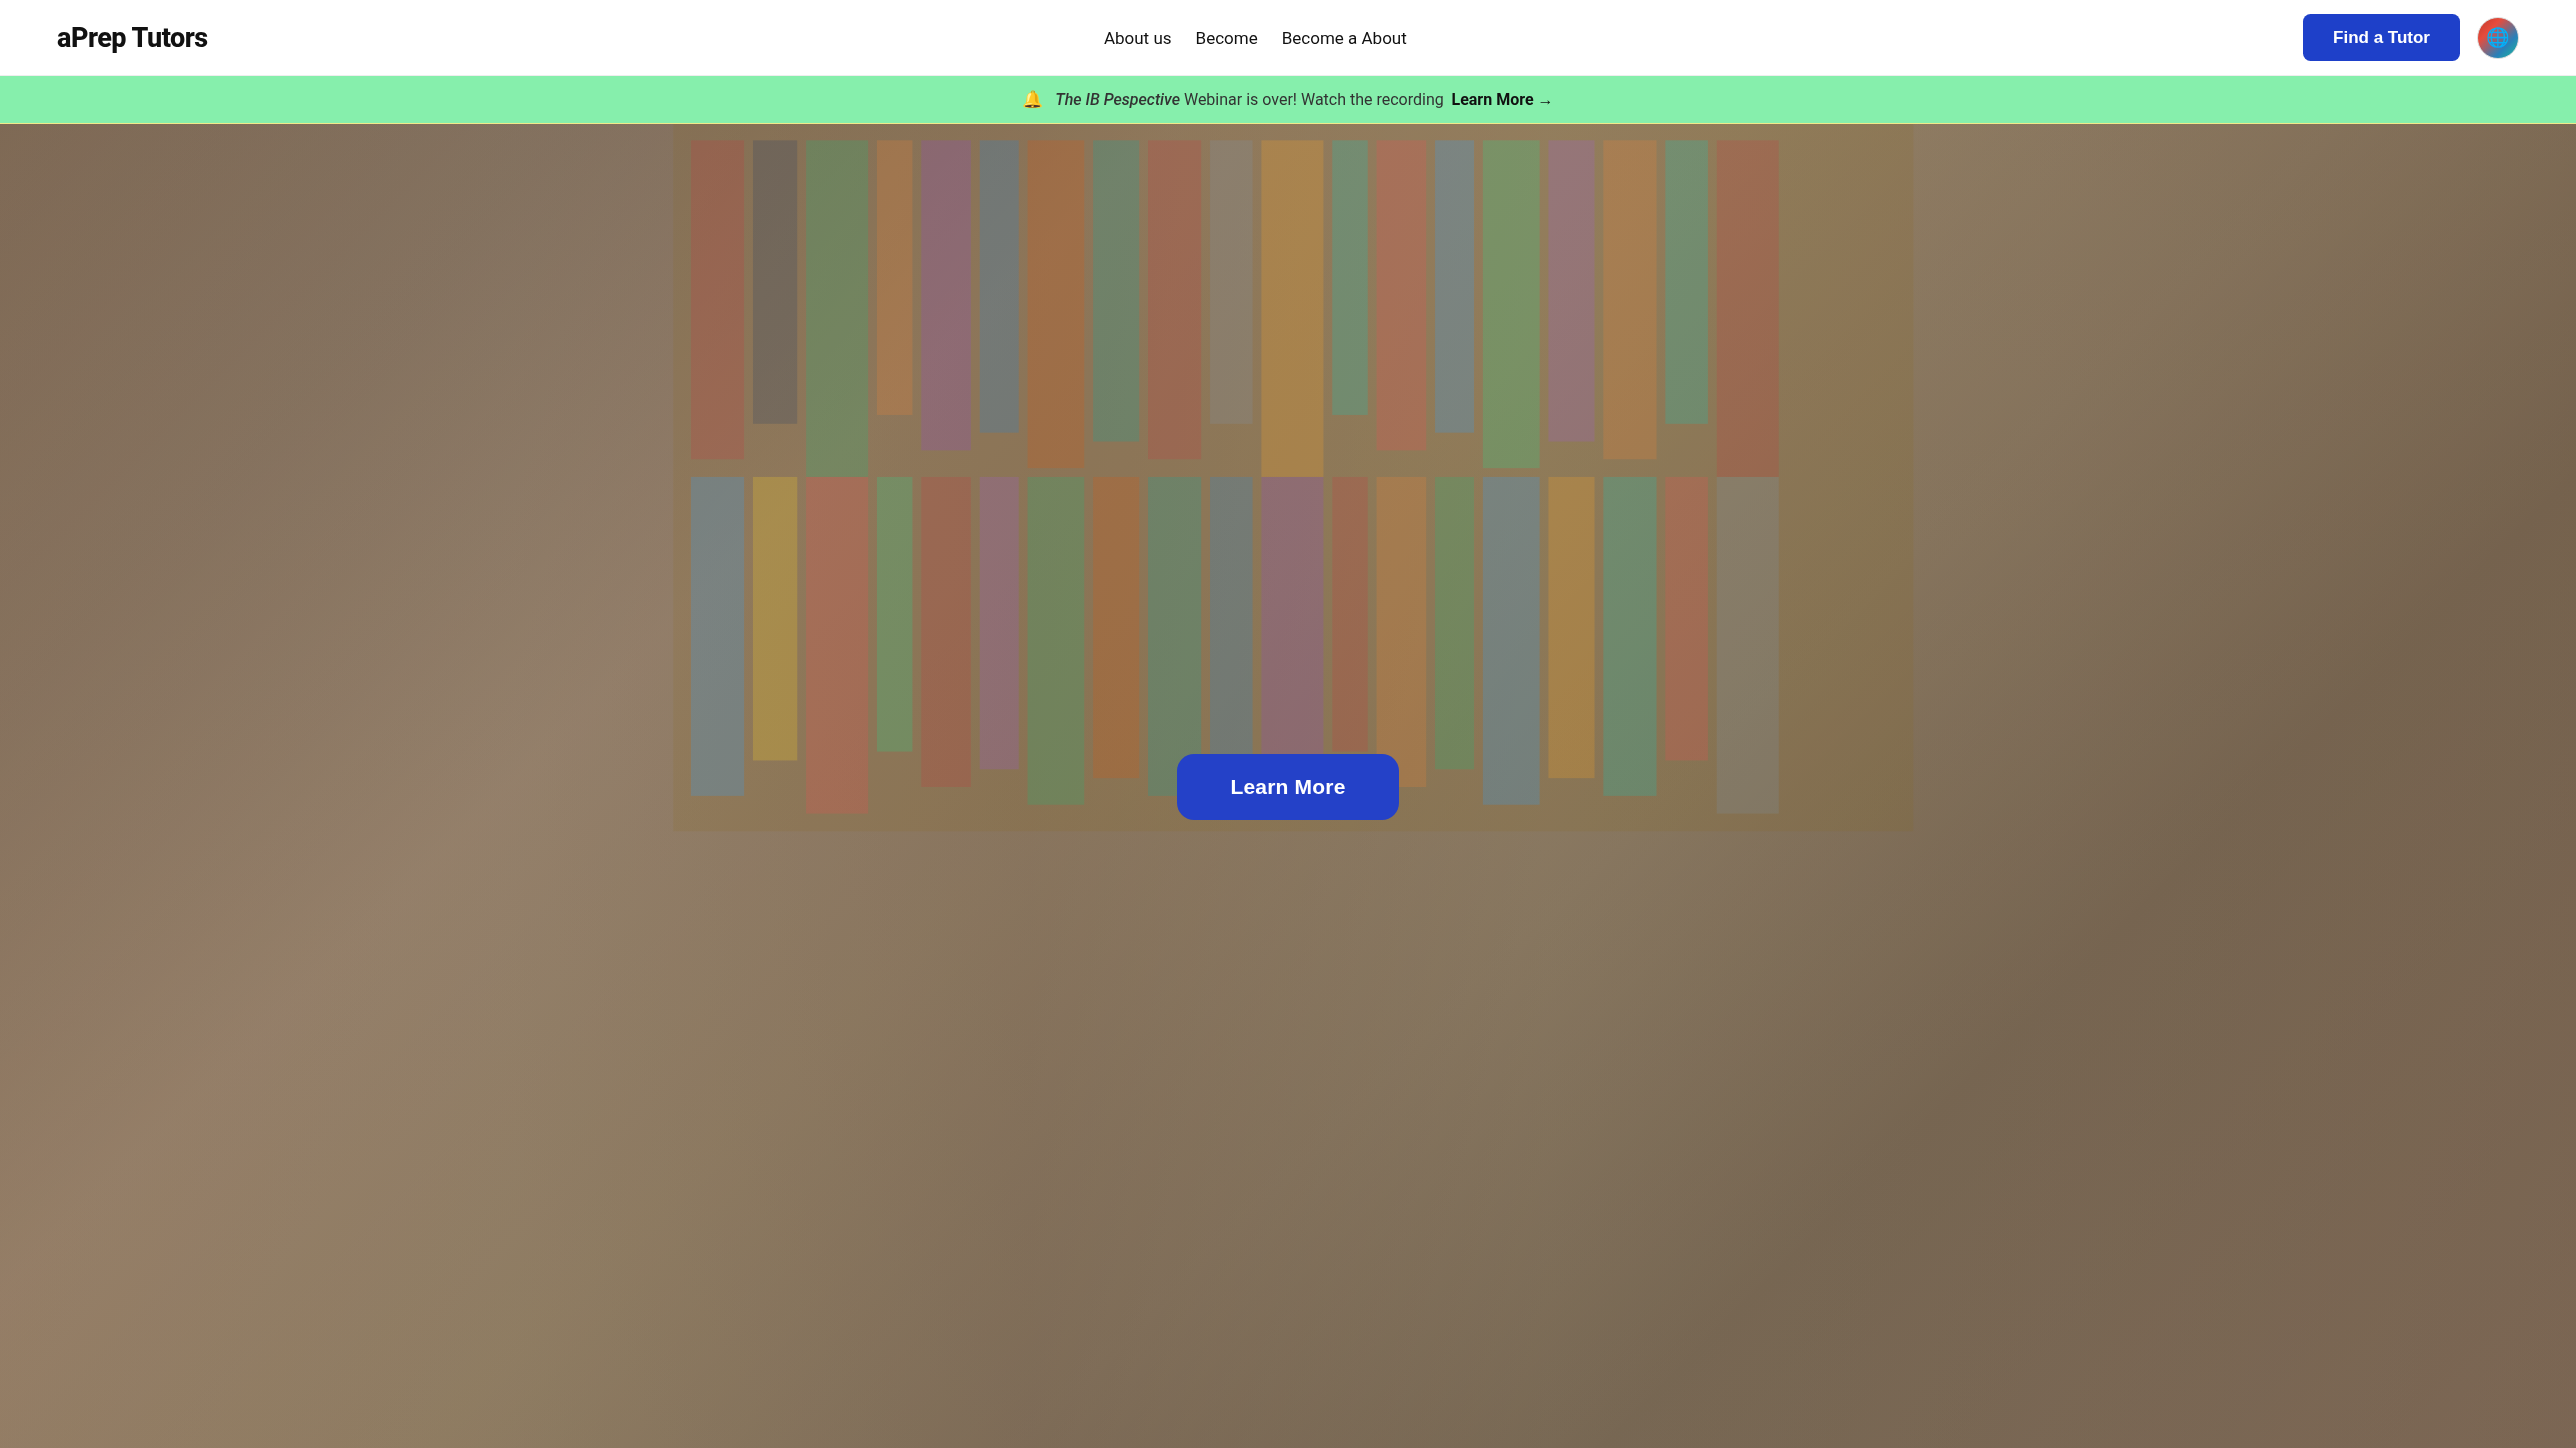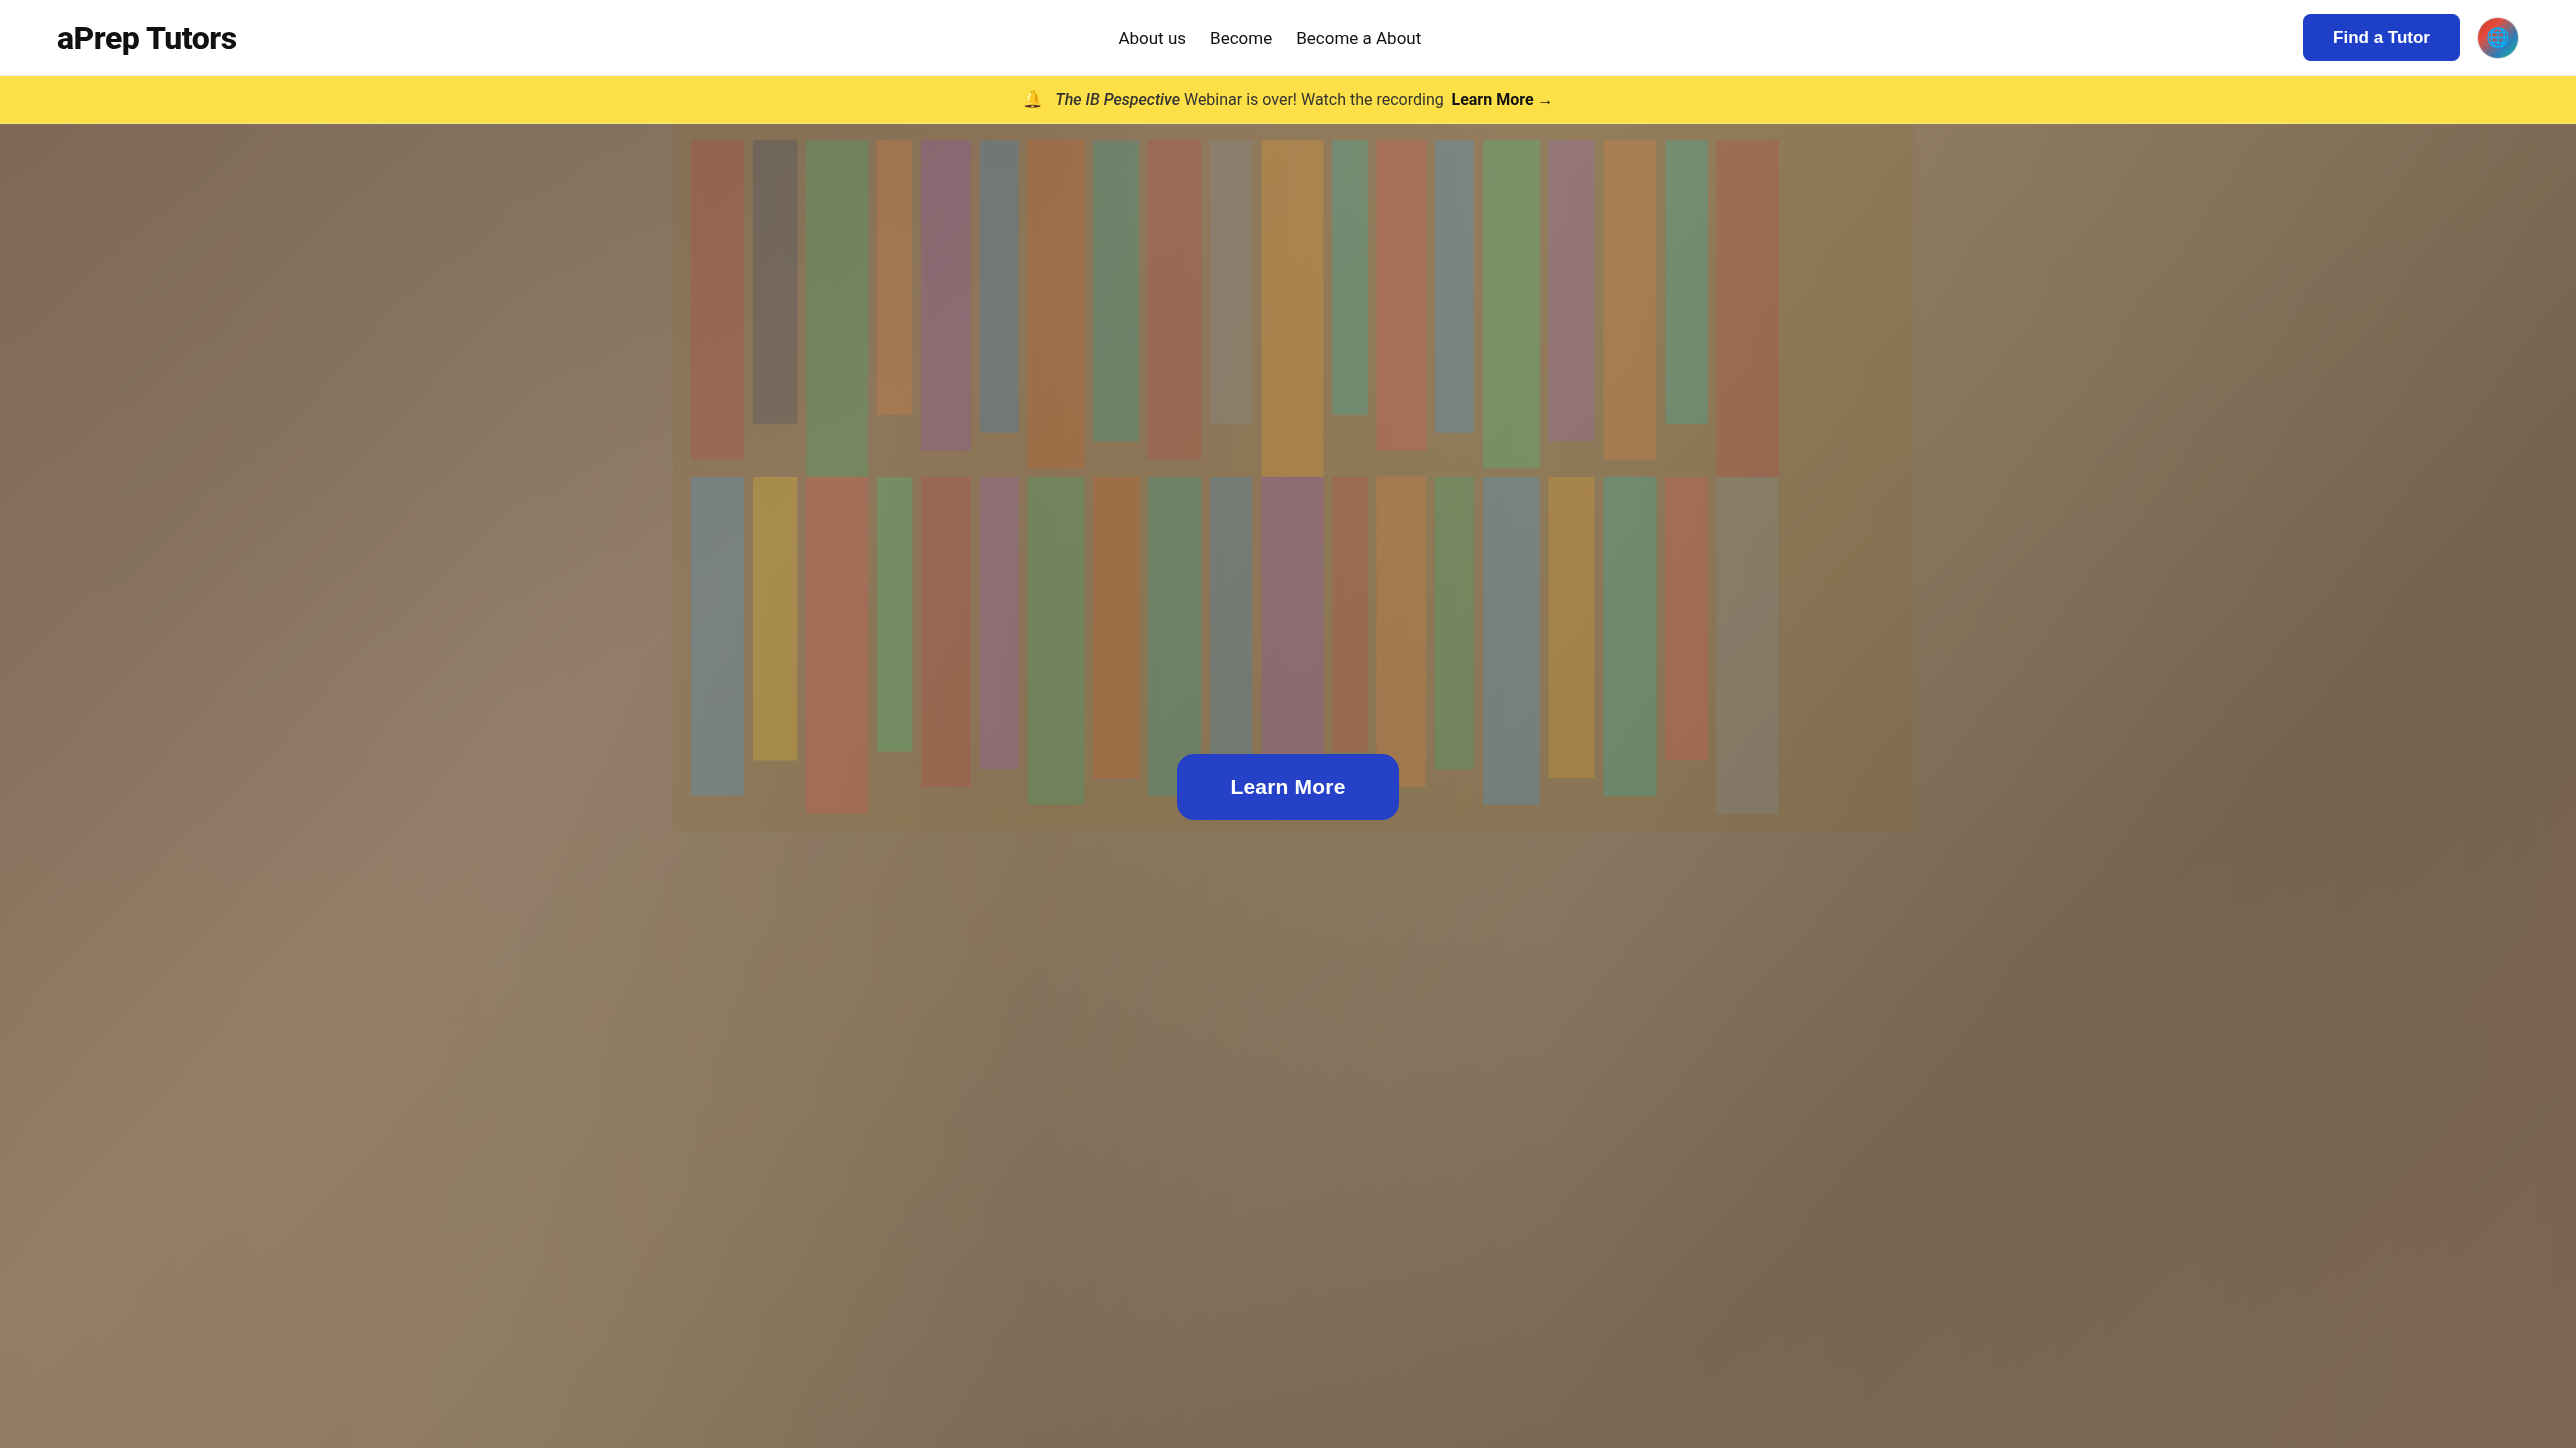--- a/index.html
+++ b/index.html
@@ -20,21 +20,21 @@
       justify-content: space-between;
       padding: 0 57px;
       height: 76px;
       background: #fff;
       border-bottom: 1px solid #eee;
       position: relative;
       z-index: 10;
     }
 
     .nav-logo {
-      font-size: 32px;
+      font-size: 27px;
       font-weight: 800;
       color: #111;
       letter-spacing: -0.5px;
     }
 
     .nav-links {
       display: flex;
       align-items: center;
       gap: 24px;
       list-style: none;
@@ -72,21 +72,21 @@
       display: flex;
       align-items: center;
       justify-content: center;
       font-size: 19px;
       cursor: pointer;
       border: 1.9px solid #ddd;
     }
 
     
     .announcement-banner {
-      background: #fde047;
+      background: #86efac;
       padding: 13.3px 0;
       text-align: center;
       font-size: 16px;
       color: #333;
       border-bottom: 1px solid #f0e98a;
     }
 
     .announcement-banner .bell-icon {
       color: #2563eb;
       margin-right: 7.6px;

